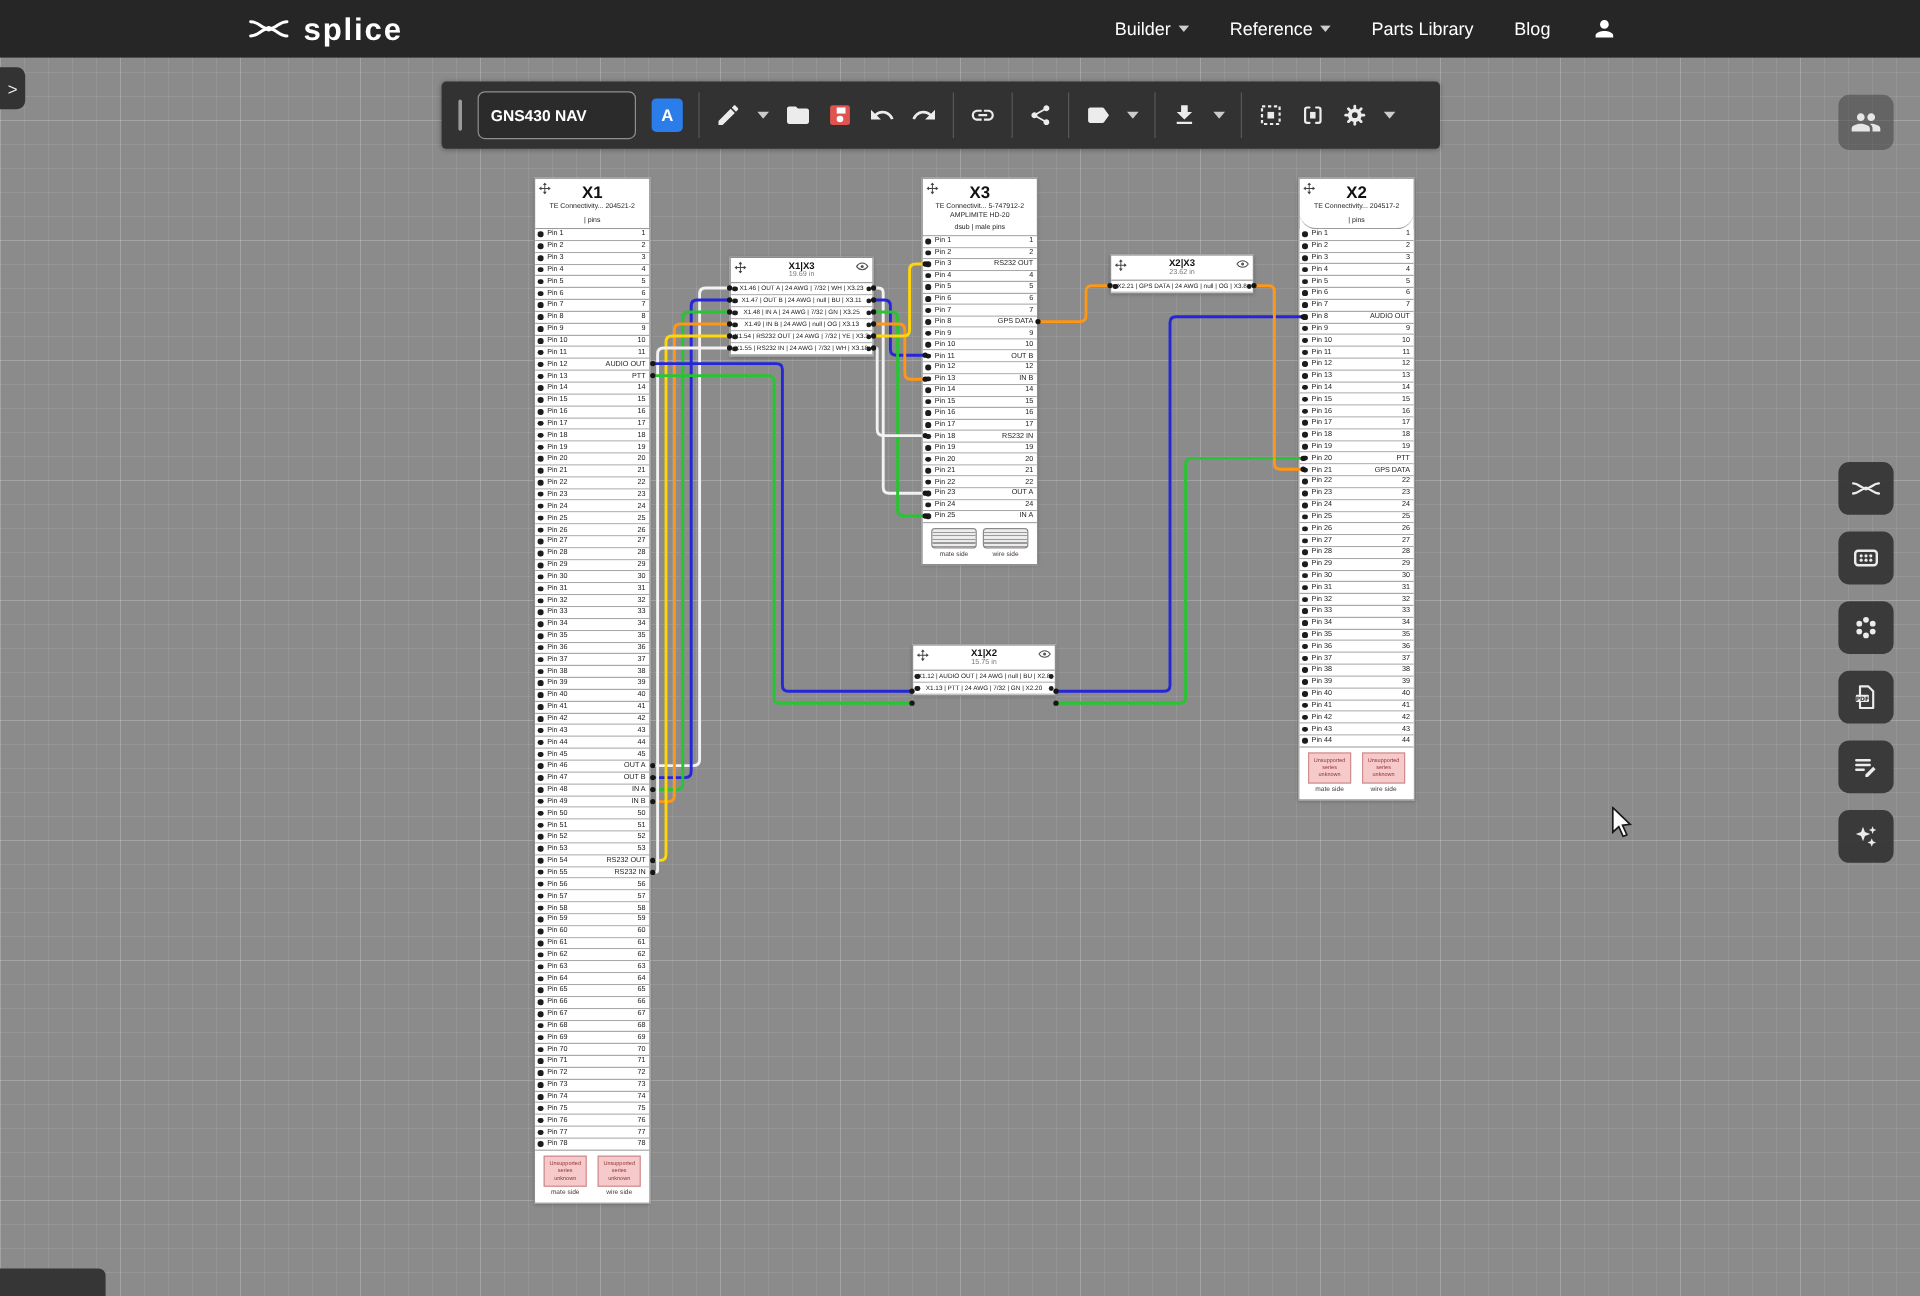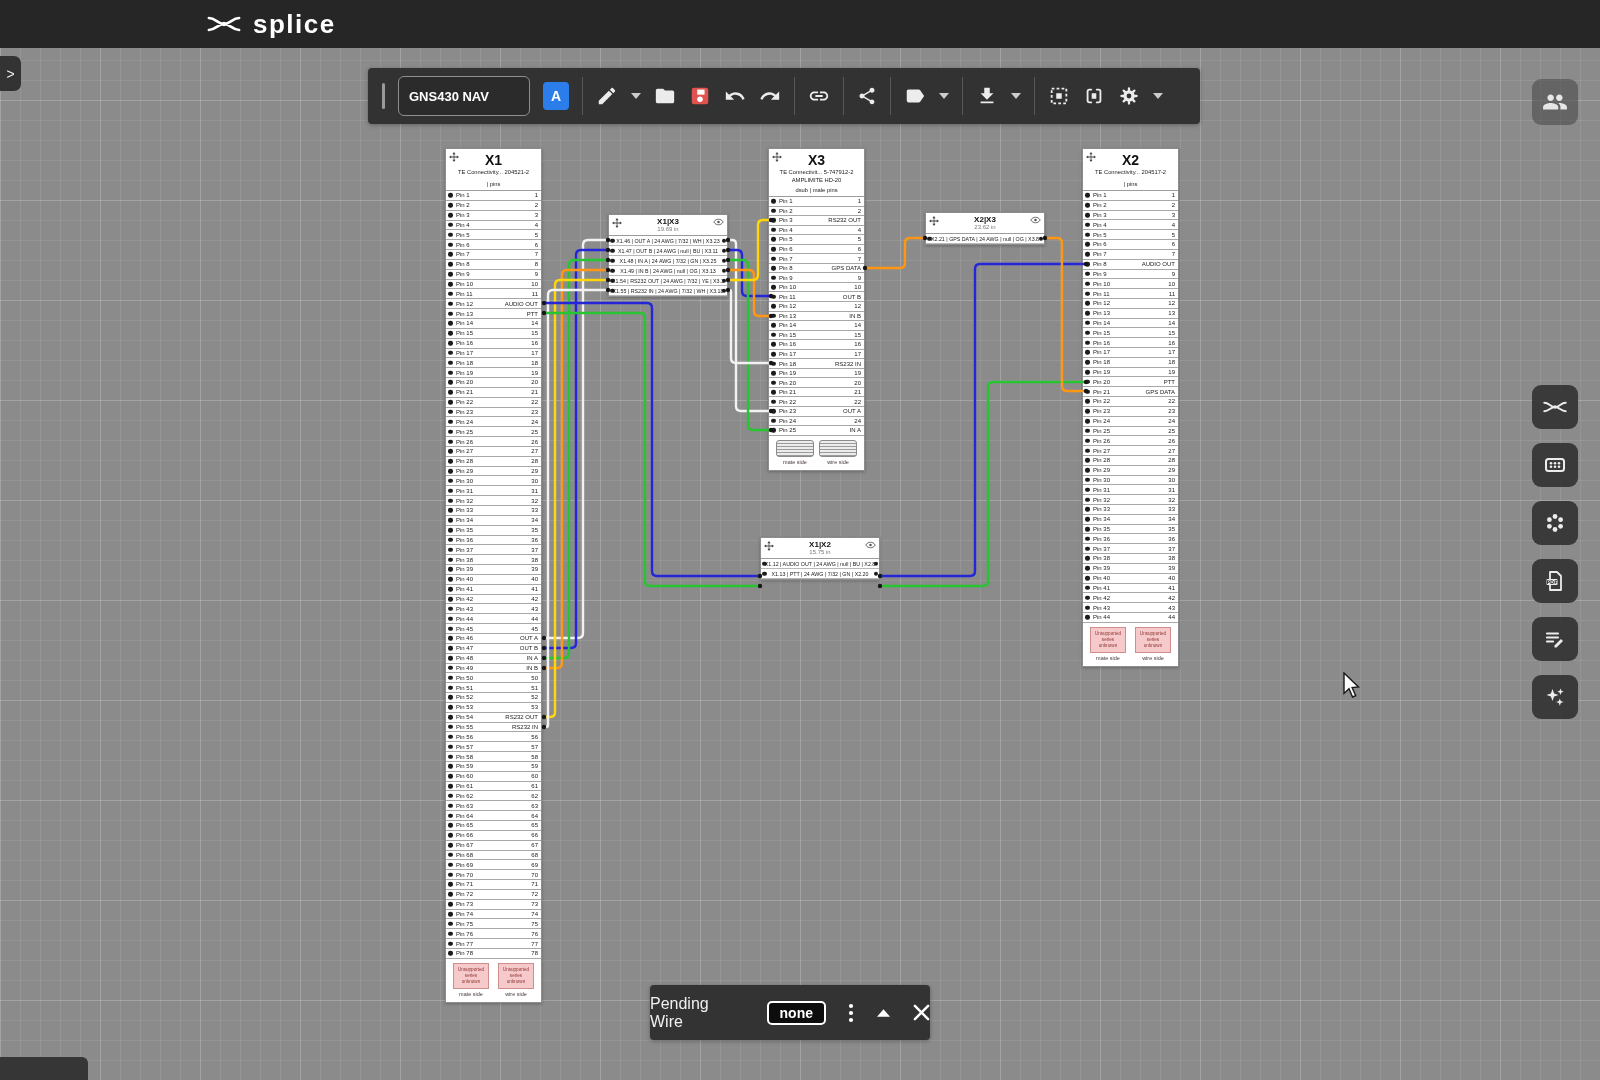--- a/index.html
+++ b/index.html
@@ -111,20 +111,45 @@
 
 <div id="app">
 
   <nav class="navbar">
     <div class="logo">
       <svg width="38" height="26" viewBox="0 0 34 24">
         <path d="M3 6.5C9.5 6.5 11 12 17 12s7.5 5.5 14 5.5M3 17.5C9.5 17.5 11 12 17 12s7.5-5.5 14-5.5" stroke="#fff" stroke-width="2.3" fill="none" stroke-linecap="round"></path>
         <circle cx="17" cy="12" r="2.1" fill="#fff"></circle>
       </svg>
       <span class="logo-text">splice</span>
+    </div>
+    <div class="nav-menu">
+      <span class="nav-item">
+        <span>Builder</span>
+        <svg width="9" height="6" viewBox="0 0 10 6">
+            <path d="M0 0h10L5 6z" fill="#ccc"></path>
+          </svg>
+      </span>
+      <span class="nav-item">
+        <span>Reference</span>
+        <svg width="9" height="6" viewBox="0 0 10 6">
+            <path d="M0 0h10L5 6z" fill="#ccc"></path>
+          </svg>
+      </span>
+      <span class="nav-item">
+          <span>Parts Library</span>
+        </span>
+      <span class="nav-item">
+          <span>Blog</span>
+        </span>
+      <span class="nav-item">
+        <svg width="22" height="22" viewBox="0 0 24 24">
+          <path fill="#fff" d="M12 12c2.21 0 4-1.79 4-4s-1.79-4-4-4-4 1.79-4 4 1.79 4 4 4zm0 2c-2.67 0-8 1.34-8 4v2h16v-2c0-2.66-5.33-4-8-4z"></path>
+        </svg>
+      </span>
     </div>
   </nav>
 
   <div class="left-tab">
     <span>&gt;</span>
   </div>
   <div class="bottomleft-box"></div>
 
   <div class="toolbar">
     <div class="tb-handle"></div>
@@ -337,41 +362,20 @@
       <circle cx="880" cy="586" r="2.2" fill="#161616"></circle>
       <circle cx="1086" cy="382" r="2.2" fill="#161616"></circle>
       <path d="M865 268 L900 268 Q905 268 905 263 L905 243 Q905 238 910 238 L925 238" fill="none" stroke="#ff9614" stroke-width="2.4" stroke-linecap="round"></path>
       <circle cx="865" cy="268" r="2.2" fill="#161616"></circle>
       <circle cx="925" cy="238" r="2.2" fill="#161616"></circle>
       <path d="M1045 238 L1057 238 Q1062 238 1062 243 L1062 386 Q1062 391 1067 391 L1086 391" fill="none" stroke="#ff9614" stroke-width="2.4" stroke-linecap="round"></path>
       <circle cx="1045" cy="238" r="2.2" fill="#161616"></circle>
       <circle cx="1086" cy="391" r="2.2" fill="#161616"></circle>
     </svg>
 
-  <div class="pending-bar">
-    <span class="pending-label">Pending Wire</span>
-    <span class="pending-pill">none</span>
-    <button class="pb-btn">
-      <svg width="6" height="20" viewBox="0 0 6 20">
-        <circle cx="3" cy="3" r="2.1" fill="#fff"></circle>
-          <circle cx="3" cy="10" r="2.1" fill="#fff"></circle>
-          <circle cx="3" cy="17" r="2.1" fill="#fff"></circle>
-      </svg>
-    </button>
-    <button class="pb-btn">
-      <svg width="15" height="10" viewBox="0 0 16 10">
-          <path d="M8 1l7 8H1z" fill="#fff"></path>
-        </svg>
-    </button>
-    <button class="pb-btn">
-      <svg width="17" height="17" viewBox="0 0 18 18">
-          <path d="M2 2l14 14M16 2 2 16" stroke="#fff" stroke-width="2.6" stroke-linecap="round"></path>
-        </svg>
-    </button>
-  </div>
 
   <div class="cursor">
     <svg width="22" height="26" viewBox="0 0 22 26">
         <path d="M2 1l14.5 14-6.4.6 3.6 8-3.1 1.4-3.6-8.2L2 21.5z" fill="#fff" stroke="#1a1a1a" stroke-width="1.4"></path>
       </svg>
   </div>
 
 <div class="connector" style="left: 445px; top: 148px; width: 97px;">
       <div class="conn-header" style="height: 42px;">
         <span class="mv"><svg width="10" height="10" viewBox="0 0 10 10">
@@ -926,21 +930,21 @@
           <div class="crimp-graphic"></div>
           <div class="foot-label">mate side</div>
         </div>
         <div class="foot-col">
           <div class="crimp-graphic"></div>
           <div class="foot-label">wire side</div>
         </div>
       </div>
     </div>
     <div class="connector" style="left: 1082px; top: 148px; width: 97px;">
-      <div class="conn-header" style="height: 42px;">
+      <div class="conn-header" style="height: 42px; border-radius: 14px;">
         <span class="mv"><svg width="10" height="10" viewBox="0 0 10 10">
             <path fill="#444" d="M5 0 6.6 2.2H3.4zM5 10 3.4 7.8h3.2zM0 5 2.2 3.4v3.2zM10 5 7.8 6.6V3.4zM4.6 1.5h.8v7h-.8zM1.5 4.6h7v.8h-7z"></path>
           </svg></span>
         <div class="conn-title">X2</div>
         <div class="conn-sub">TE Connectivity... 204517-2</div>
         <div class="conn-sub conn-type">| pins</div>
       </div>
       <div class="pins">
         <div class="pin-row" style="height: 9.82px;">
           <span class="pin-dot"></span>

